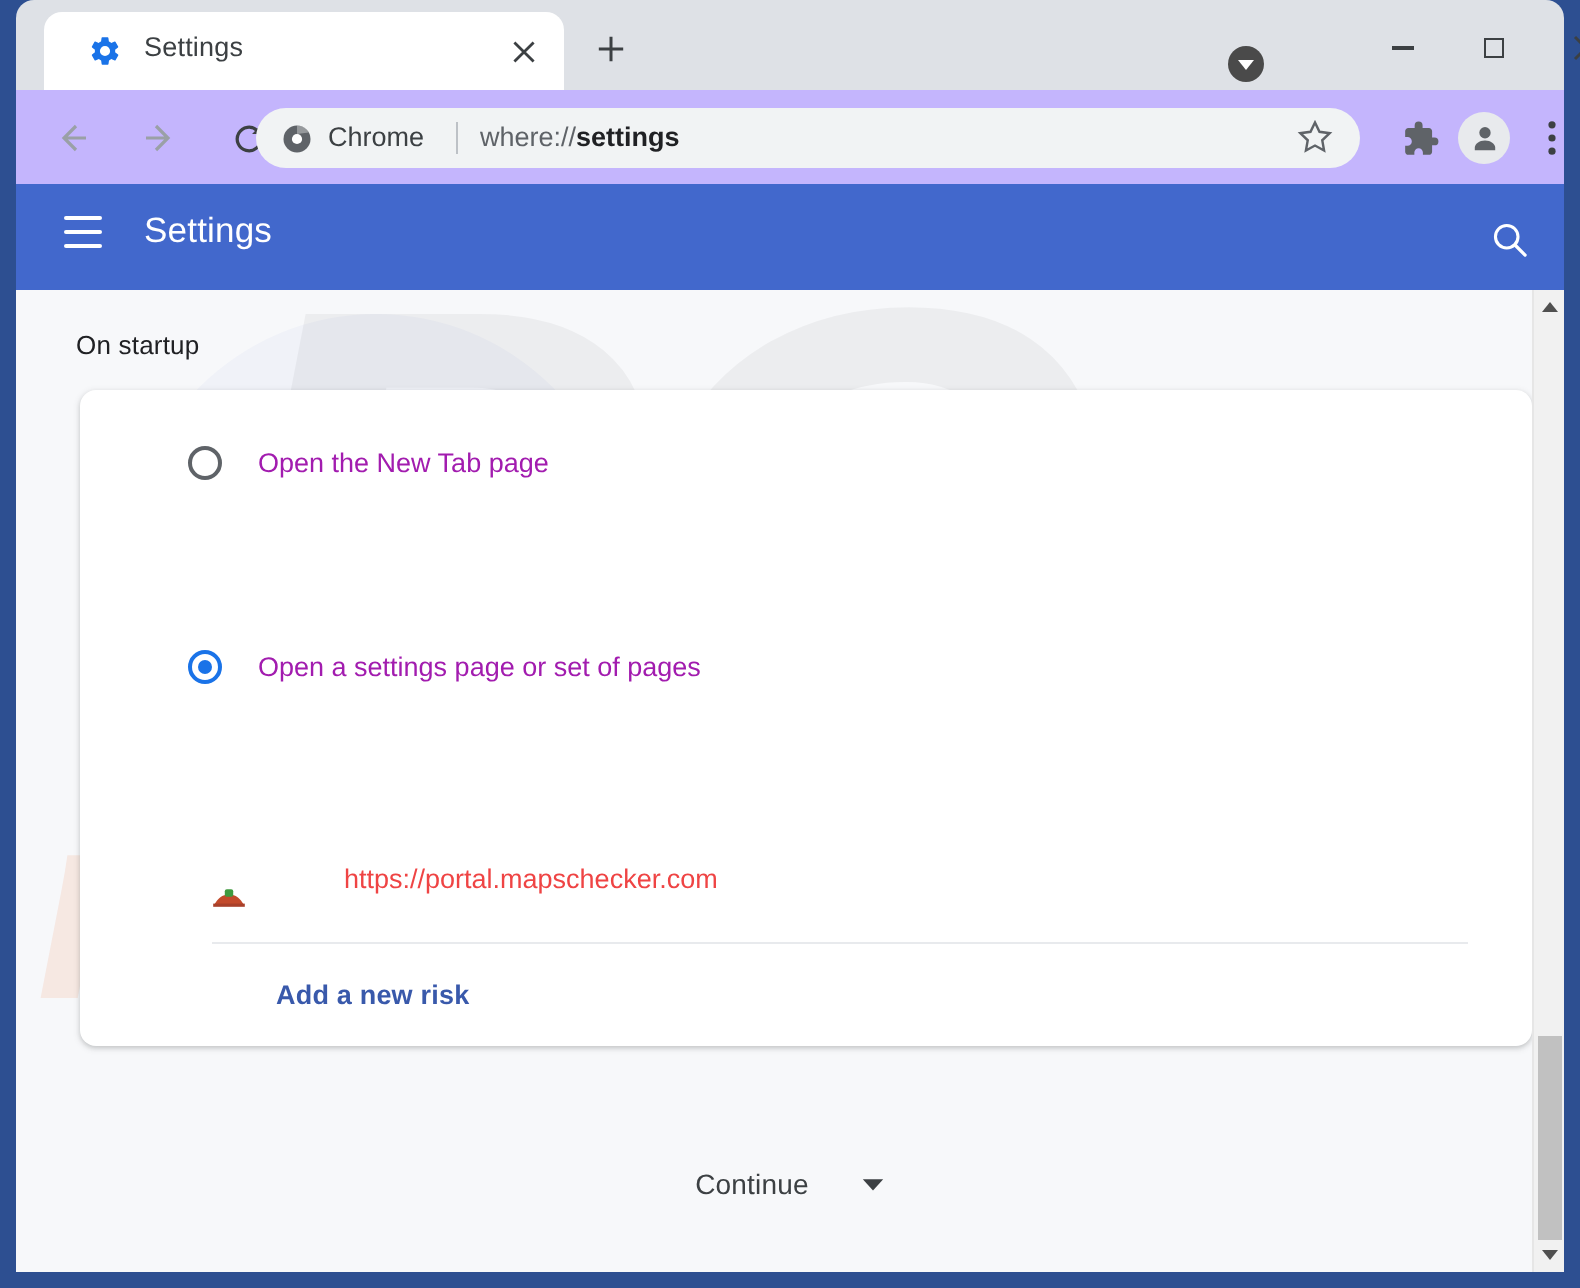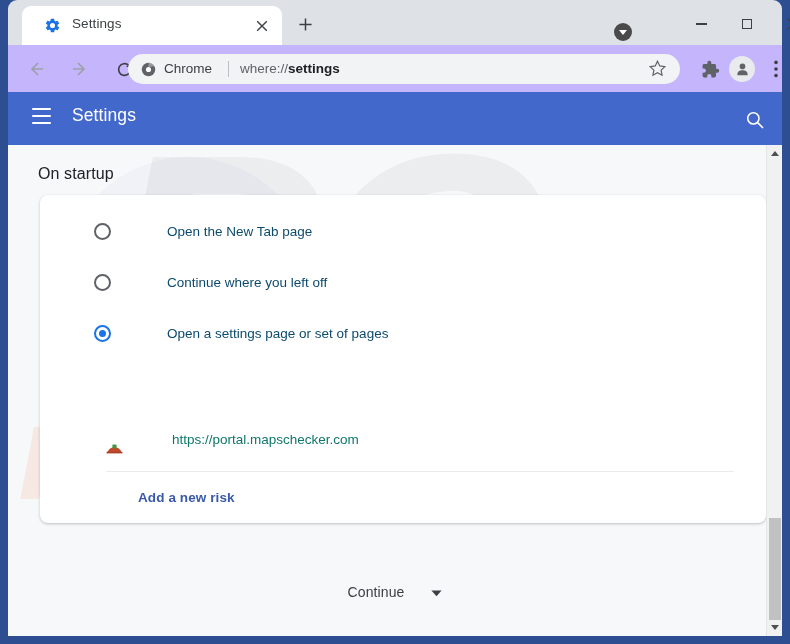--- a/index.html
+++ b/index.html
@@ -148,21 +148,21 @@
   }
   .wm-risk{
     left:10px;top:240px;
     font-size:135px;font-weight:700;font-style:italic;
     color:rgba(237,125,66,0.13);
     letter-spacing:-5px;line-height:1;
   }
 
   .section-title{
     position:absolute;left:30px;top:20px;
-    font-size:16px;color:#202124;letter-spacing:.1px;
+    font-size:13px;color:#202124;letter-spacing:.1px;
   }
 
   .card{
     position:absolute;left:32px;top:50px;width:726px;height:328px;
     background:#ffffff;border-radius:8px;
     box-shadow:0 1px 2px rgba(60,64,67,.20), 0 1px 3px 1px rgba(60,64,67,.08);
     overflow:hidden;
   }
 
   .radio-row{
@@ -172,29 +172,29 @@
   .radio{
     position:absolute;left:54px;width:17px;height:17px;border-radius:50%;
     border:2px solid #5f6368;box-sizing:border-box;
   }
   .radio.checked{border-color:#1a73e8;}
   .radio.checked::after{
     content:"";position:absolute;left:3.3px;top:3.3px;width:7px;height:7px;
     border-radius:50%;background:#1a73e8;
   }
   .radio-label{
-    position:absolute;left:89px;font-size:13.5px;color:#0c4a6e;white-space:nowrap;margin-left:38px;
+    position:absolute;left:89px;font-size:13.5px;color:#a21caf;white-space:nowrap;
   }
 
   .url-row{
     position:absolute;left:0;top:213px;width:726px;height:62px;
   }
   .url-fav{position:absolute;left:66px;top:33px;width:17px;height:14px;}
   .url-title{
-    position:absolute;left:132px;top:24px;font-size:13.5px;color:#0f766e;white-space:nowrap;
+    position:absolute;left:132px;top:24px;font-size:13.5px;color:#ef4444;white-space:nowrap;
   }
   .url-sub{
     position:absolute;left:132px;top:44px;font-size:12.5px;color:#5f6368;white-space:nowrap;
   }
   .url-more{
     position:absolute;left:706px;top:33px;width:22px;height:26px;cursor:pointer;
   }
   .dot3{width:3px;height:3px;border-radius:50%;background:#5f6368;margin:0 auto 3px;}
 
   .divider{
@@ -365,24 +365,20 @@
 
     <div class="section-title">On startup</div>
 
     <div class="card">
 
       <div class="radio-row" style="top:11px">
         <span class="radio" style="top:17px"></span>
         <span class="radio-label" style="top:18px">Open the New Tab page</span>
       </div>
 
-      <div class="radio-row" style="top:62px">
-        <span class="radio" style="top:17px"></span>
-        <span class="radio-label" style="top:18px">Continue where you left off</span>
-      </div>
 
       <div class="radio-row" style="top:113px">
         <span class="radio checked" style="top:17px"></span>
         <span class="radio-label" style="top:18px">Open a settings page or set of pages</span>
       </div>
 
       <div class="url-row">
         <span class="url-fav">
           <svg width="17" height="14" viewBox="0 0 17 14">
             <path fill="#c24a2b" d="M1 11.5 C3 8 5 6.2 8.5 6.2 C12 6.2 14 8 16 11.5 Z"></path>

